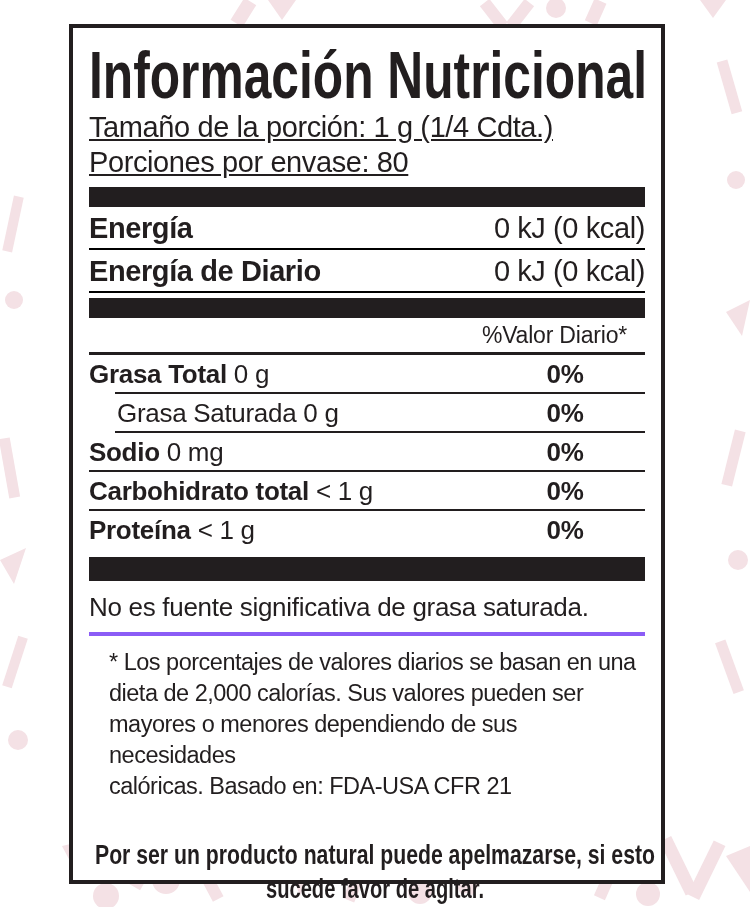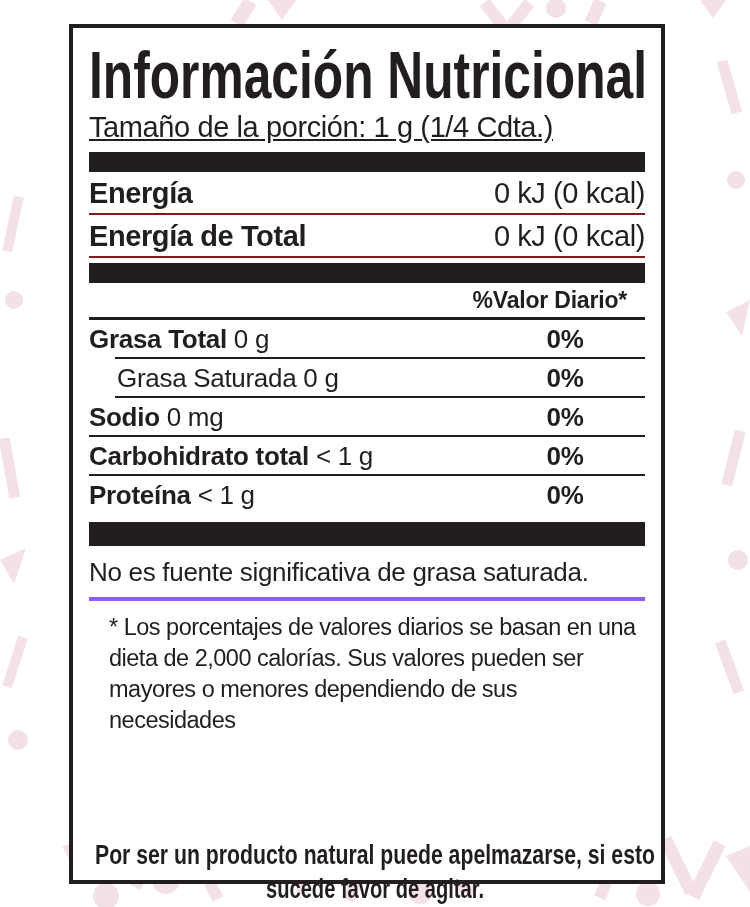--- a/index.html
+++ b/index.html
@@ -24,25 +24,25 @@
   .bar-1{margin-top:7px;}
   .bar-2{margin-top:5px;}
   .bar-3{height:24px;margin:9px 0 11px 0;}
   .amount-per{
     font-weight:bold;font-size:23px;line-height:28px;letter-spacing:-0.2px;
     padding:5px 0 4px 2px;border-bottom:2px solid #221e1f;
   }
   .energy-row{
     display:flex;justify-content:space-between;align-items:baseline;
     font-size:29px;line-height:34px;letter-spacing:-0.4px;
-    padding:4px 0 3px 0;border-bottom:2px solid #7f1d1d;
+    padding:4px 0 3px 0;border-bottom:2px solid #000000;
   }
   .energy-name{font-weight:bold;}
   .dv-header{
-    text-align:right;font-weight:bold;font-size:23px;line-height:27px;
+    text-align:right;font-weight:normal;font-size:23px;line-height:27px;
     padding:4px 18px 3px 0;border-bottom:3px solid #221e1f;letter-spacing:-0.2px;
   }
   .nrow{
     display:flex;justify-content:space-between;align-items:baseline;
     font-size:26px;line-height:30px;letter-spacing:-0.3px;
     padding:4px 0 3px 0;
   }
   .nrow .nname .b{font-weight:bold;}
   .nrow .amt{margin-left:7px;}
   .nrow.indent{padding-left:28px;}
@@ -105,30 +105,31 @@
   </g>
 </svg>
 
 <div class="panel">
 
   <svg class="title-svg" width="562" height="72" viewBox="0 0 562 72" xmlns="http://www.w3.org/2000/svg">
     <text x="0" y="60" textLength="558" lengthAdjust="spacingAndGlyphs" style="font-family:'Liberation Sans',sans-serif;font-weight:bold;font-size:66px;fill:#221e1f;">Información Nutricional</text>
   </svg>
 
   <div class="serving-line">Tamaño de la porción: 1 g (1/4 Cdta.)</div>
+  <div class="serving-line">Porciones por envase: 80</div>
 
   <div class="black-bar bar-1"></div>
 
 
   <div class="energy-row">
     <span class="energy-name">Energía</span>
     <span class="energy-val">0 kJ (0 kcal)</span>
   </div>
   <div class="energy-row">
-    <span class="energy-name">Energía de Total</span>
+    <span class="energy-name">Energía de Diario</span>
     <span class="energy-val">0 kJ (0 kcal)</span>
   </div>
 
   <div class="black-bar bar-2"></div>
 
   <div class="dv-header">%Valor Diario*</div>
 
   <div class="nrow">
     <div class="nname"><span class="b">Grasa Total</span><span class="amt">0 g</span></div>
     <div class="ndv">0%</div>
@@ -159,20 +160,21 @@
   </div>
 
   <div class="black-bar bar-3"></div>
 
   <div class="nosig">No es fuente significativa de grasa saturada.</div>
 
   <div class="footnote">
     <div>* Los porcentajes de valores diarios se basan en una</div>
     <div>dieta de 2,000 calorías. Sus valores pueden ser</div>
     <div>mayores o menores dependiendo de sus necesidades</div>
+    <div>calóricas. Basado en: FDA-USA CFR 21</div>
   </div>
 </div>
 
 <div class="bottom-note">
   <svg width="620" height="72" viewBox="0 0 620 72" xmlns="http://www.w3.org/2000/svg">
     <text x="310" y="24" text-anchor="middle" textLength="560" lengthAdjust="spacingAndGlyphs" style="font-family:'Liberation Sans',sans-serif;font-weight:bold;font-size:27px;fill:#221e1f;">Por ser un producto natural puede apelmazarse, si esto</text>
     <text x="310" y="58" text-anchor="middle" textLength="218" lengthAdjust="spacingAndGlyphs" style="font-family:'Liberation Sans',sans-serif;font-weight:bold;font-size:27px;fill:#221e1f;">sucede favor de agitar.</text>
   </svg>
 </div>
 

